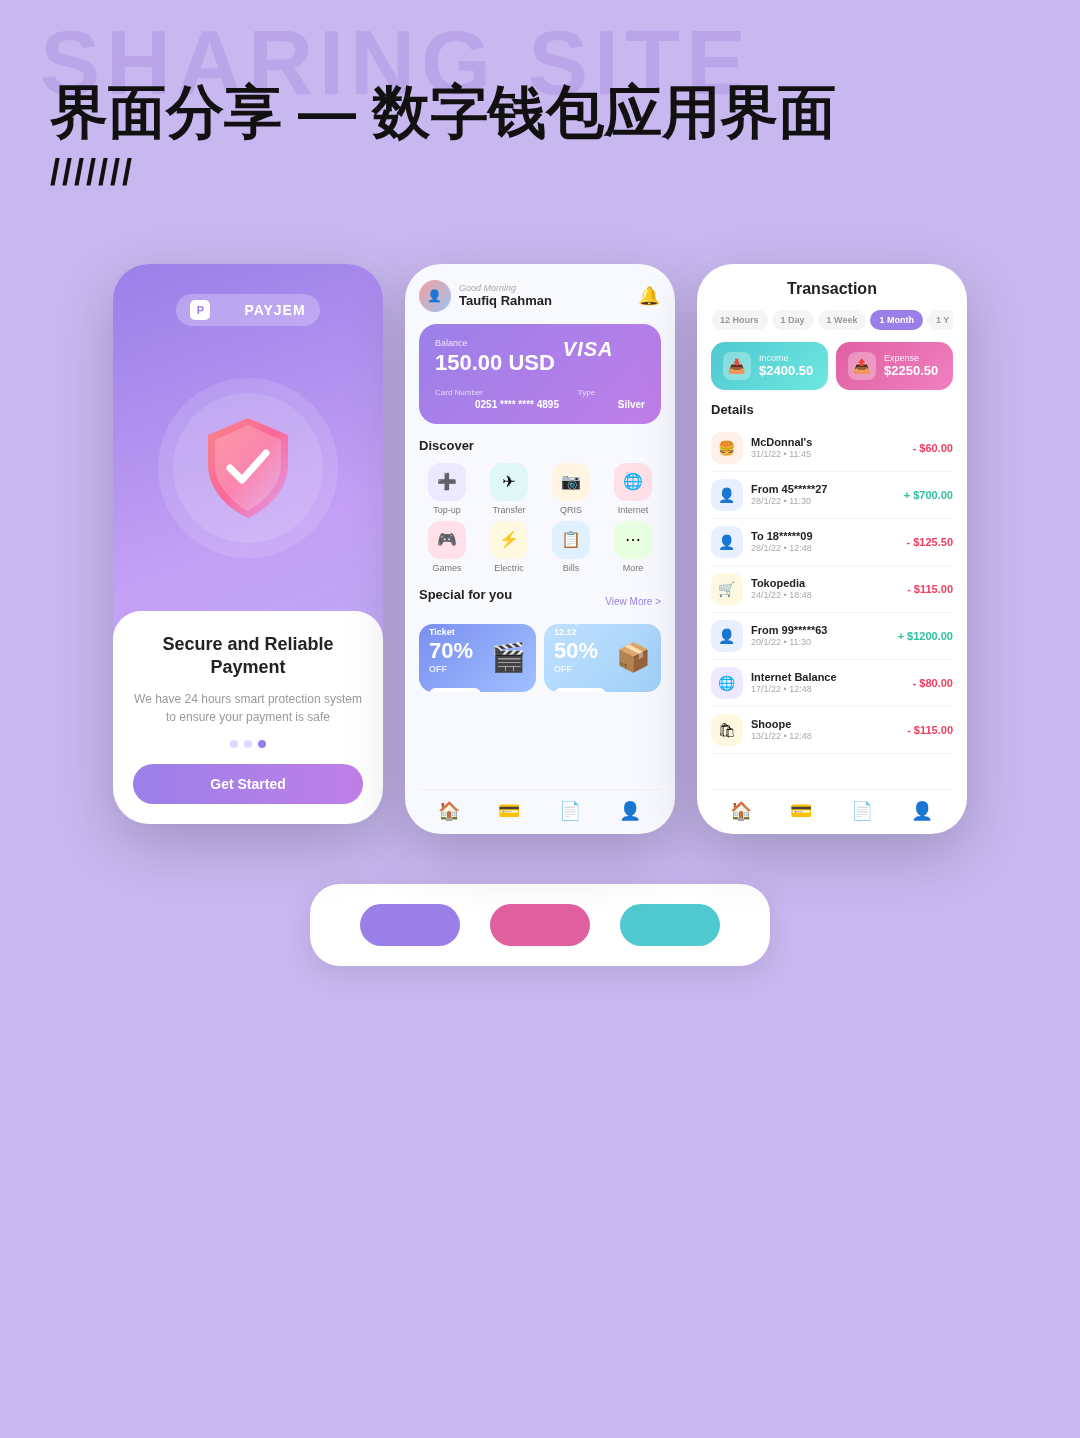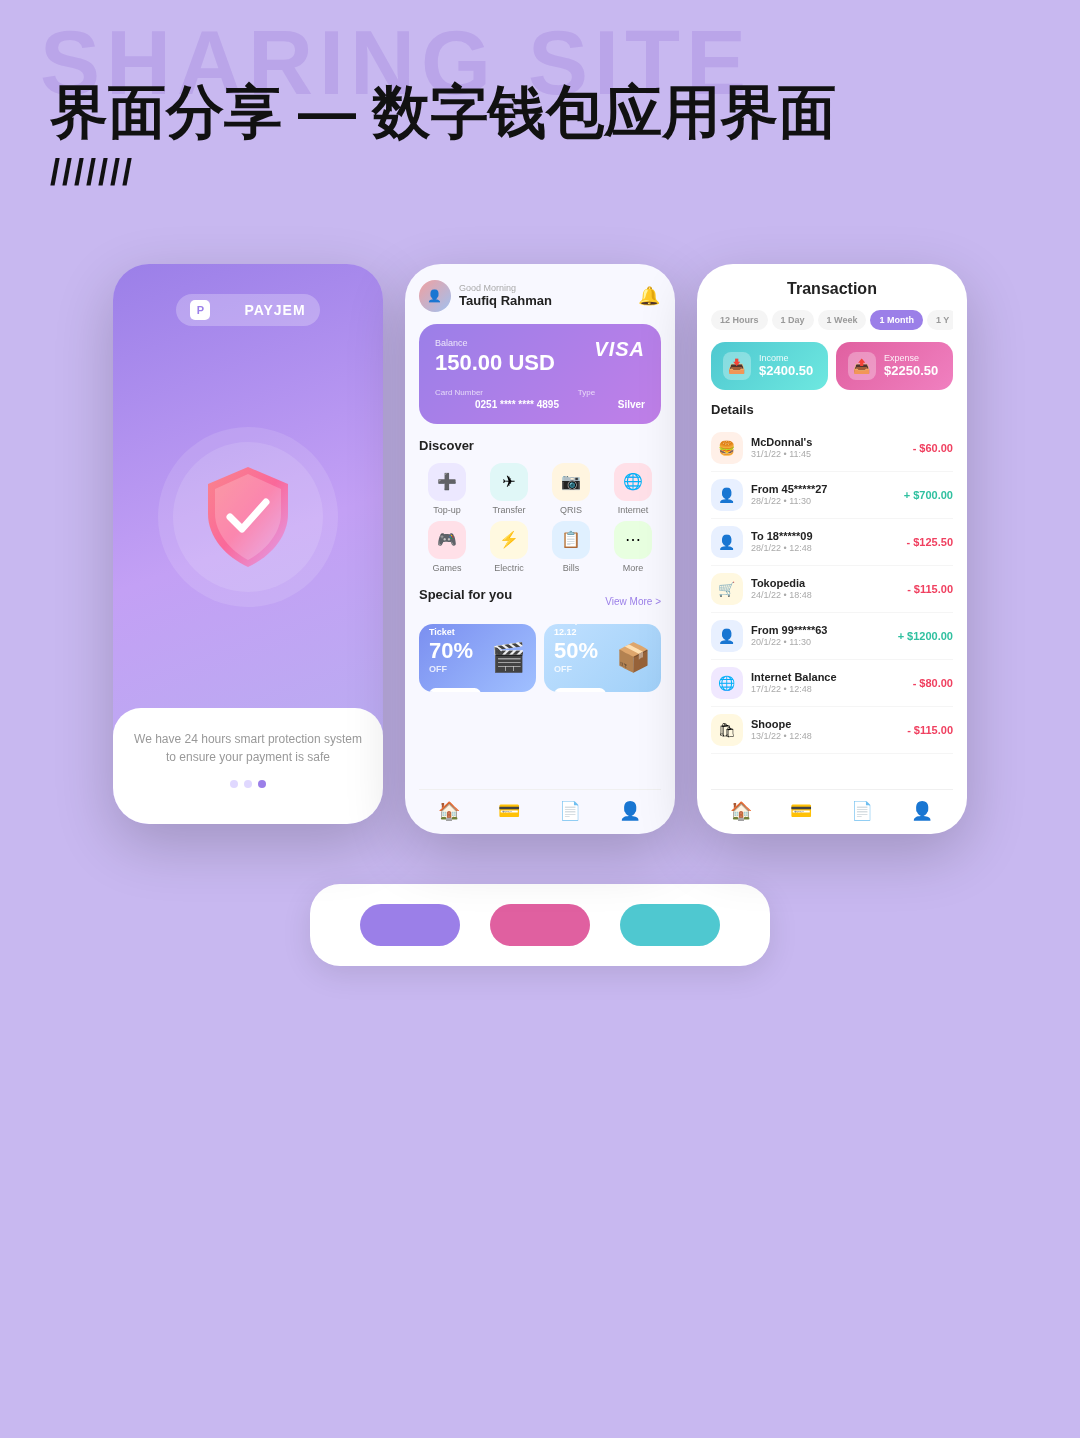--- a/index.html
+++ b/index.html
@@ -205,41 +205,42 @@
       font-size: 12px;
       color: white;
     }
     .p2-greeting {
       flex: 1;
       margin-left: 8px;
     }
     .p2-good-morning {
       font-size: 9px;
       color: #aaa;
+      font-style: italic;
     }
     .p2-name {
       font-size: 13px;
       font-weight: 700;
       color: #222;
     }
     .p2-bell {
       font-size: 18px;
     }
 
     .p2-card {
       background: linear-gradient(135deg, #9b7fe8 0%, #c07fe8 100%);
       border-radius: 18px;
       padding: 14px 16px;
       margin-bottom: 14px;
       color: white;
     }
     .p2-card-top {
       display: flex;
-      justify-content: space-between;
       align-items: flex-start;
+      gap: 8px;
     }
     .p2-balance-label {
       font-size: 9px;
       opacity: 0.8;
     }
     .p2-balance {
       font-size: 22px;
       font-weight: 800;
       margin-top: 2px;
     }
@@ -575,26 +576,28 @@
             </defs>
             <path d="M50 5 L90 22 L90 52 C90 75 72 95 50 105 C28 95 10 75 10 52 L10 22 Z" fill="url(#shieldGrad)" opacity="0.9"></path>
             <path d="M50 12 L83 27 L83 52 C83 71 67 89 50 98 C33 89 17 71 17 52 L17 27 Z" fill="rgba(255,255,255,0.2)"></path>
             <polyline points="32,55 44,67 68,40" stroke="white" stroke-width="7" fill="none" stroke-linecap="round" stroke-linejoin="round"></polyline>
           </svg>
         </div>
       </div>
     </div>
 
     <div class="phone1-bottom">
+      <div class="phone1-title">Secure and Reliable Payment</div>
       <div class="phone1-subtitle">We have 24 hours smart protection system to ensure your payment is safe</div>
       <div class="phone1-dots">
         <div class="phone1-dot"></div>
         <div class="phone1-dot"></div>
         <div class="phone1-dot active"></div>
       </div>
+      <button class="phone1-btn">Get Started</button>
     </div>
   </div>
 
   <div class="phone phone2">
 
     <div class="p2-header">
       <div class="p2-avatar">👤</div>
       <div class="p2-greeting">
         <div class="p2-good-morning">Good Morning</div>
         <div class="p2-name">Taufiq Rahman</div>

